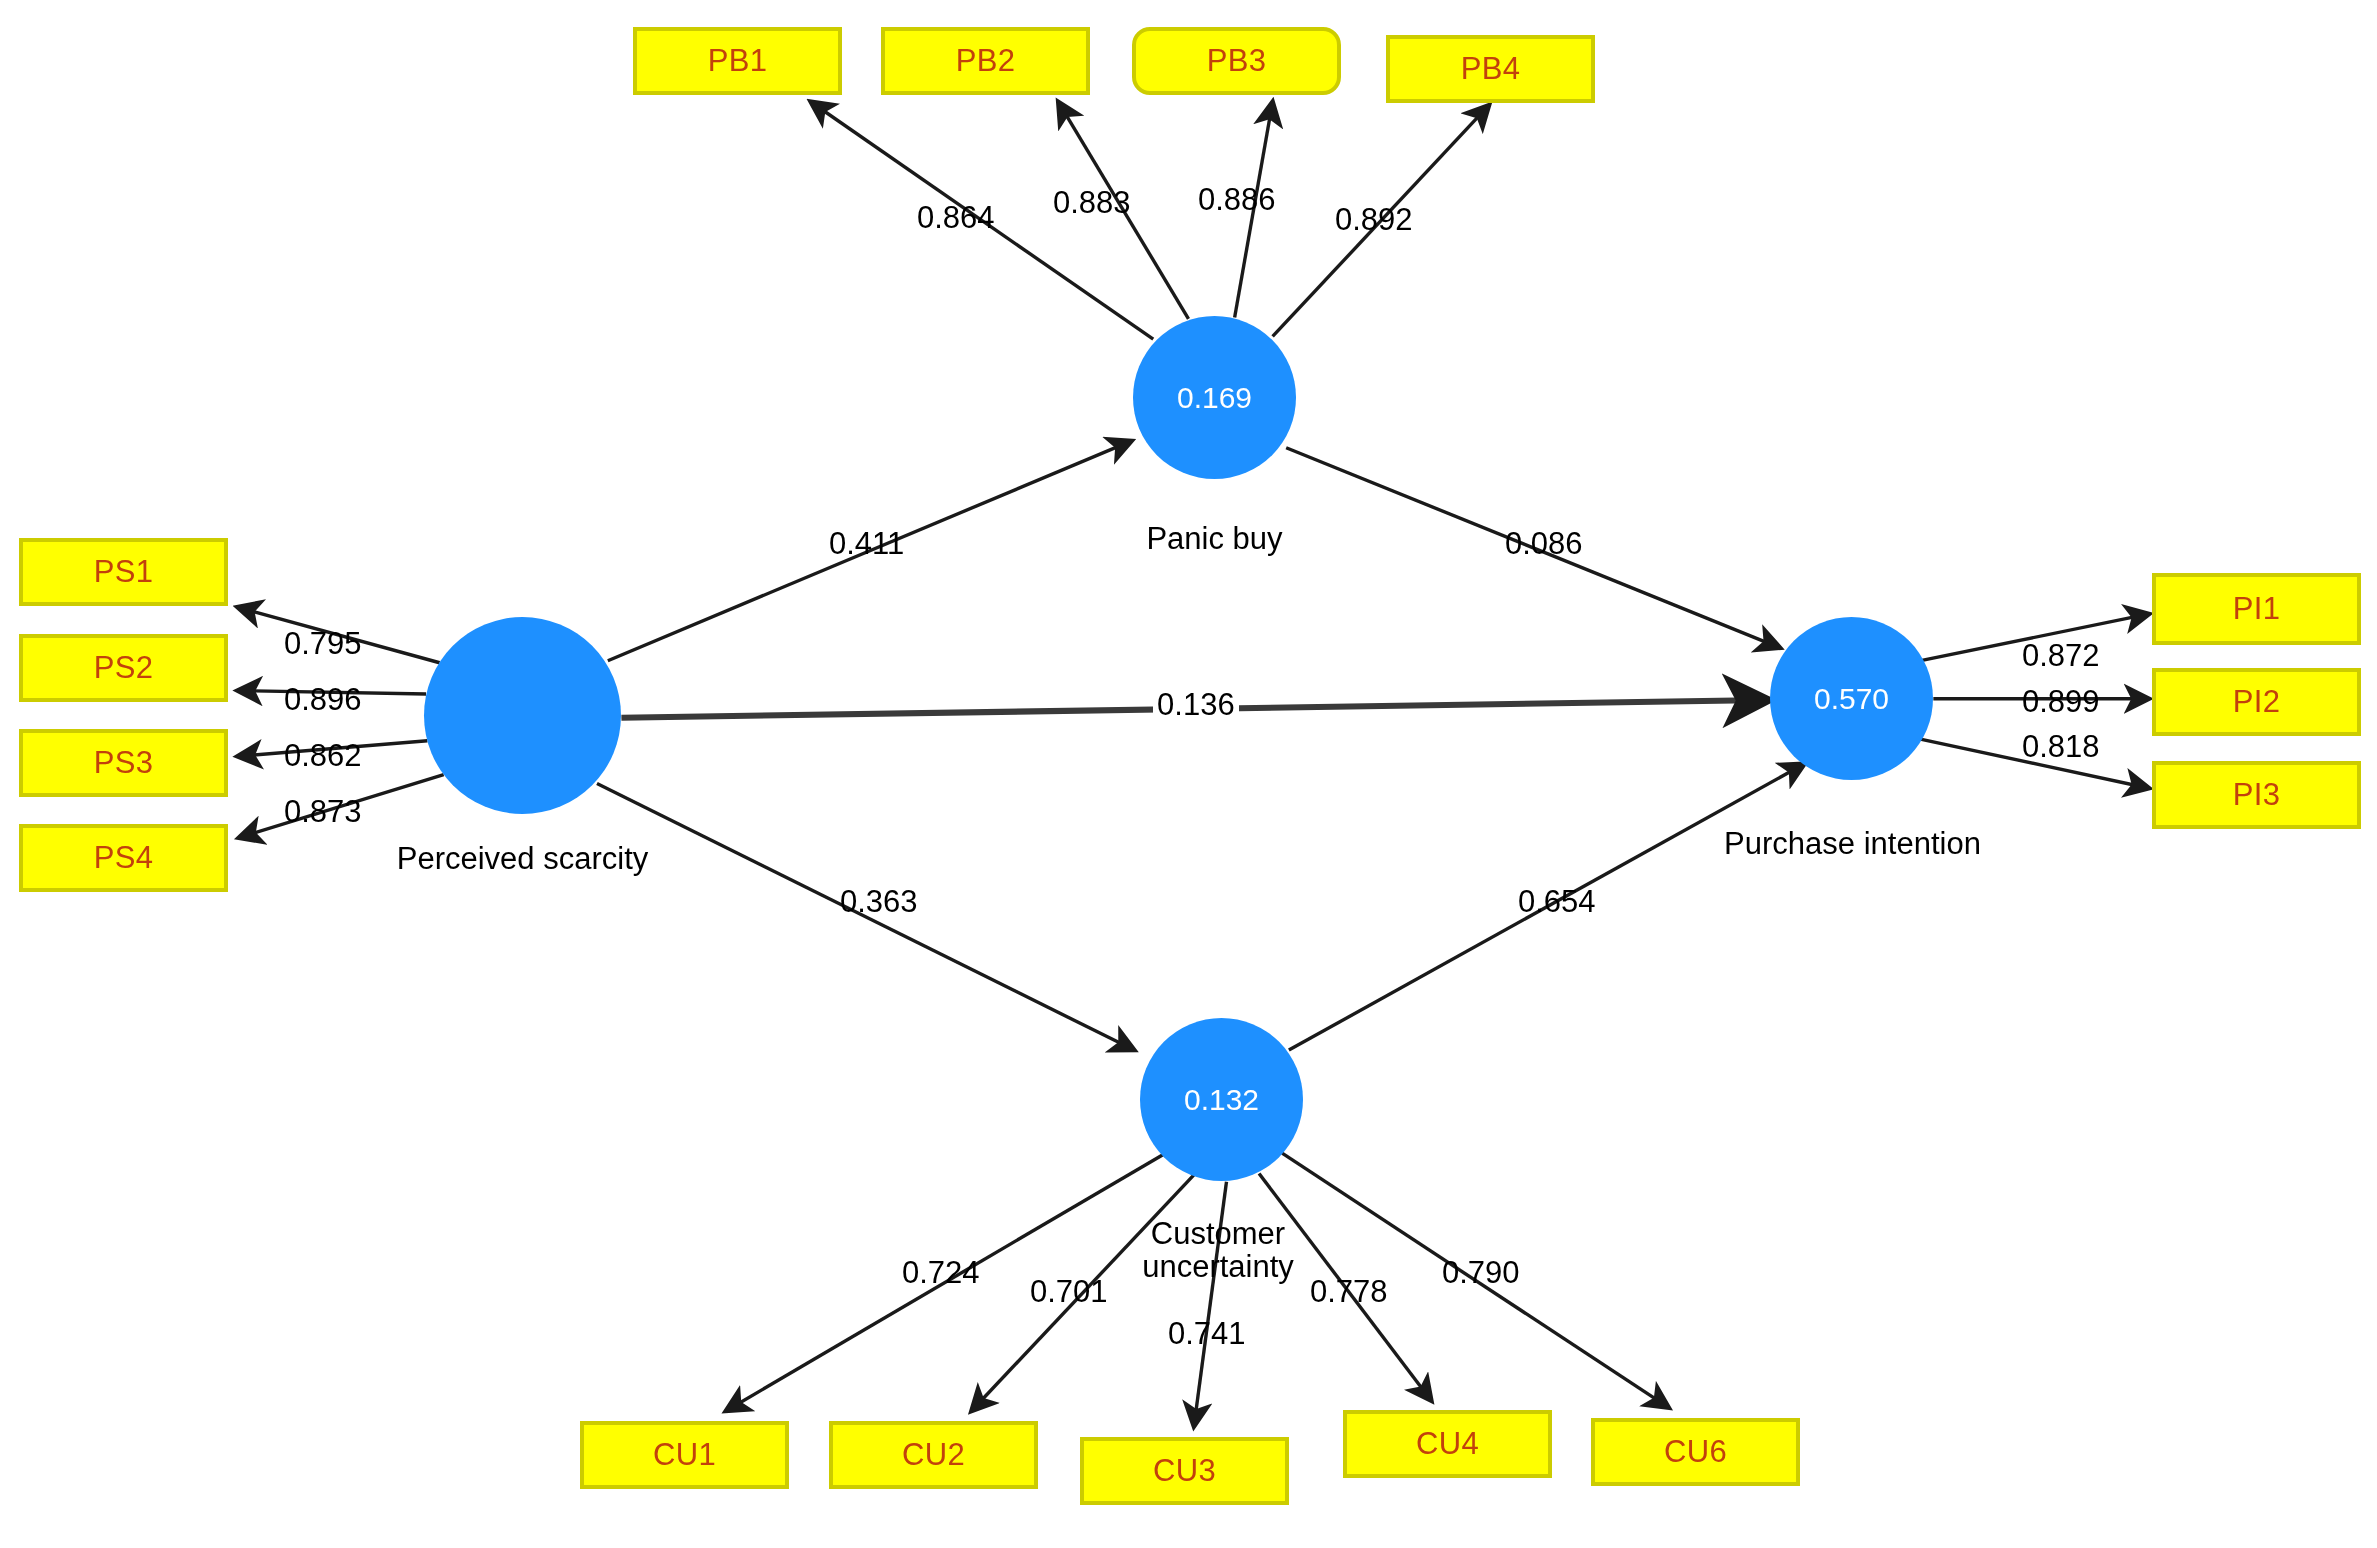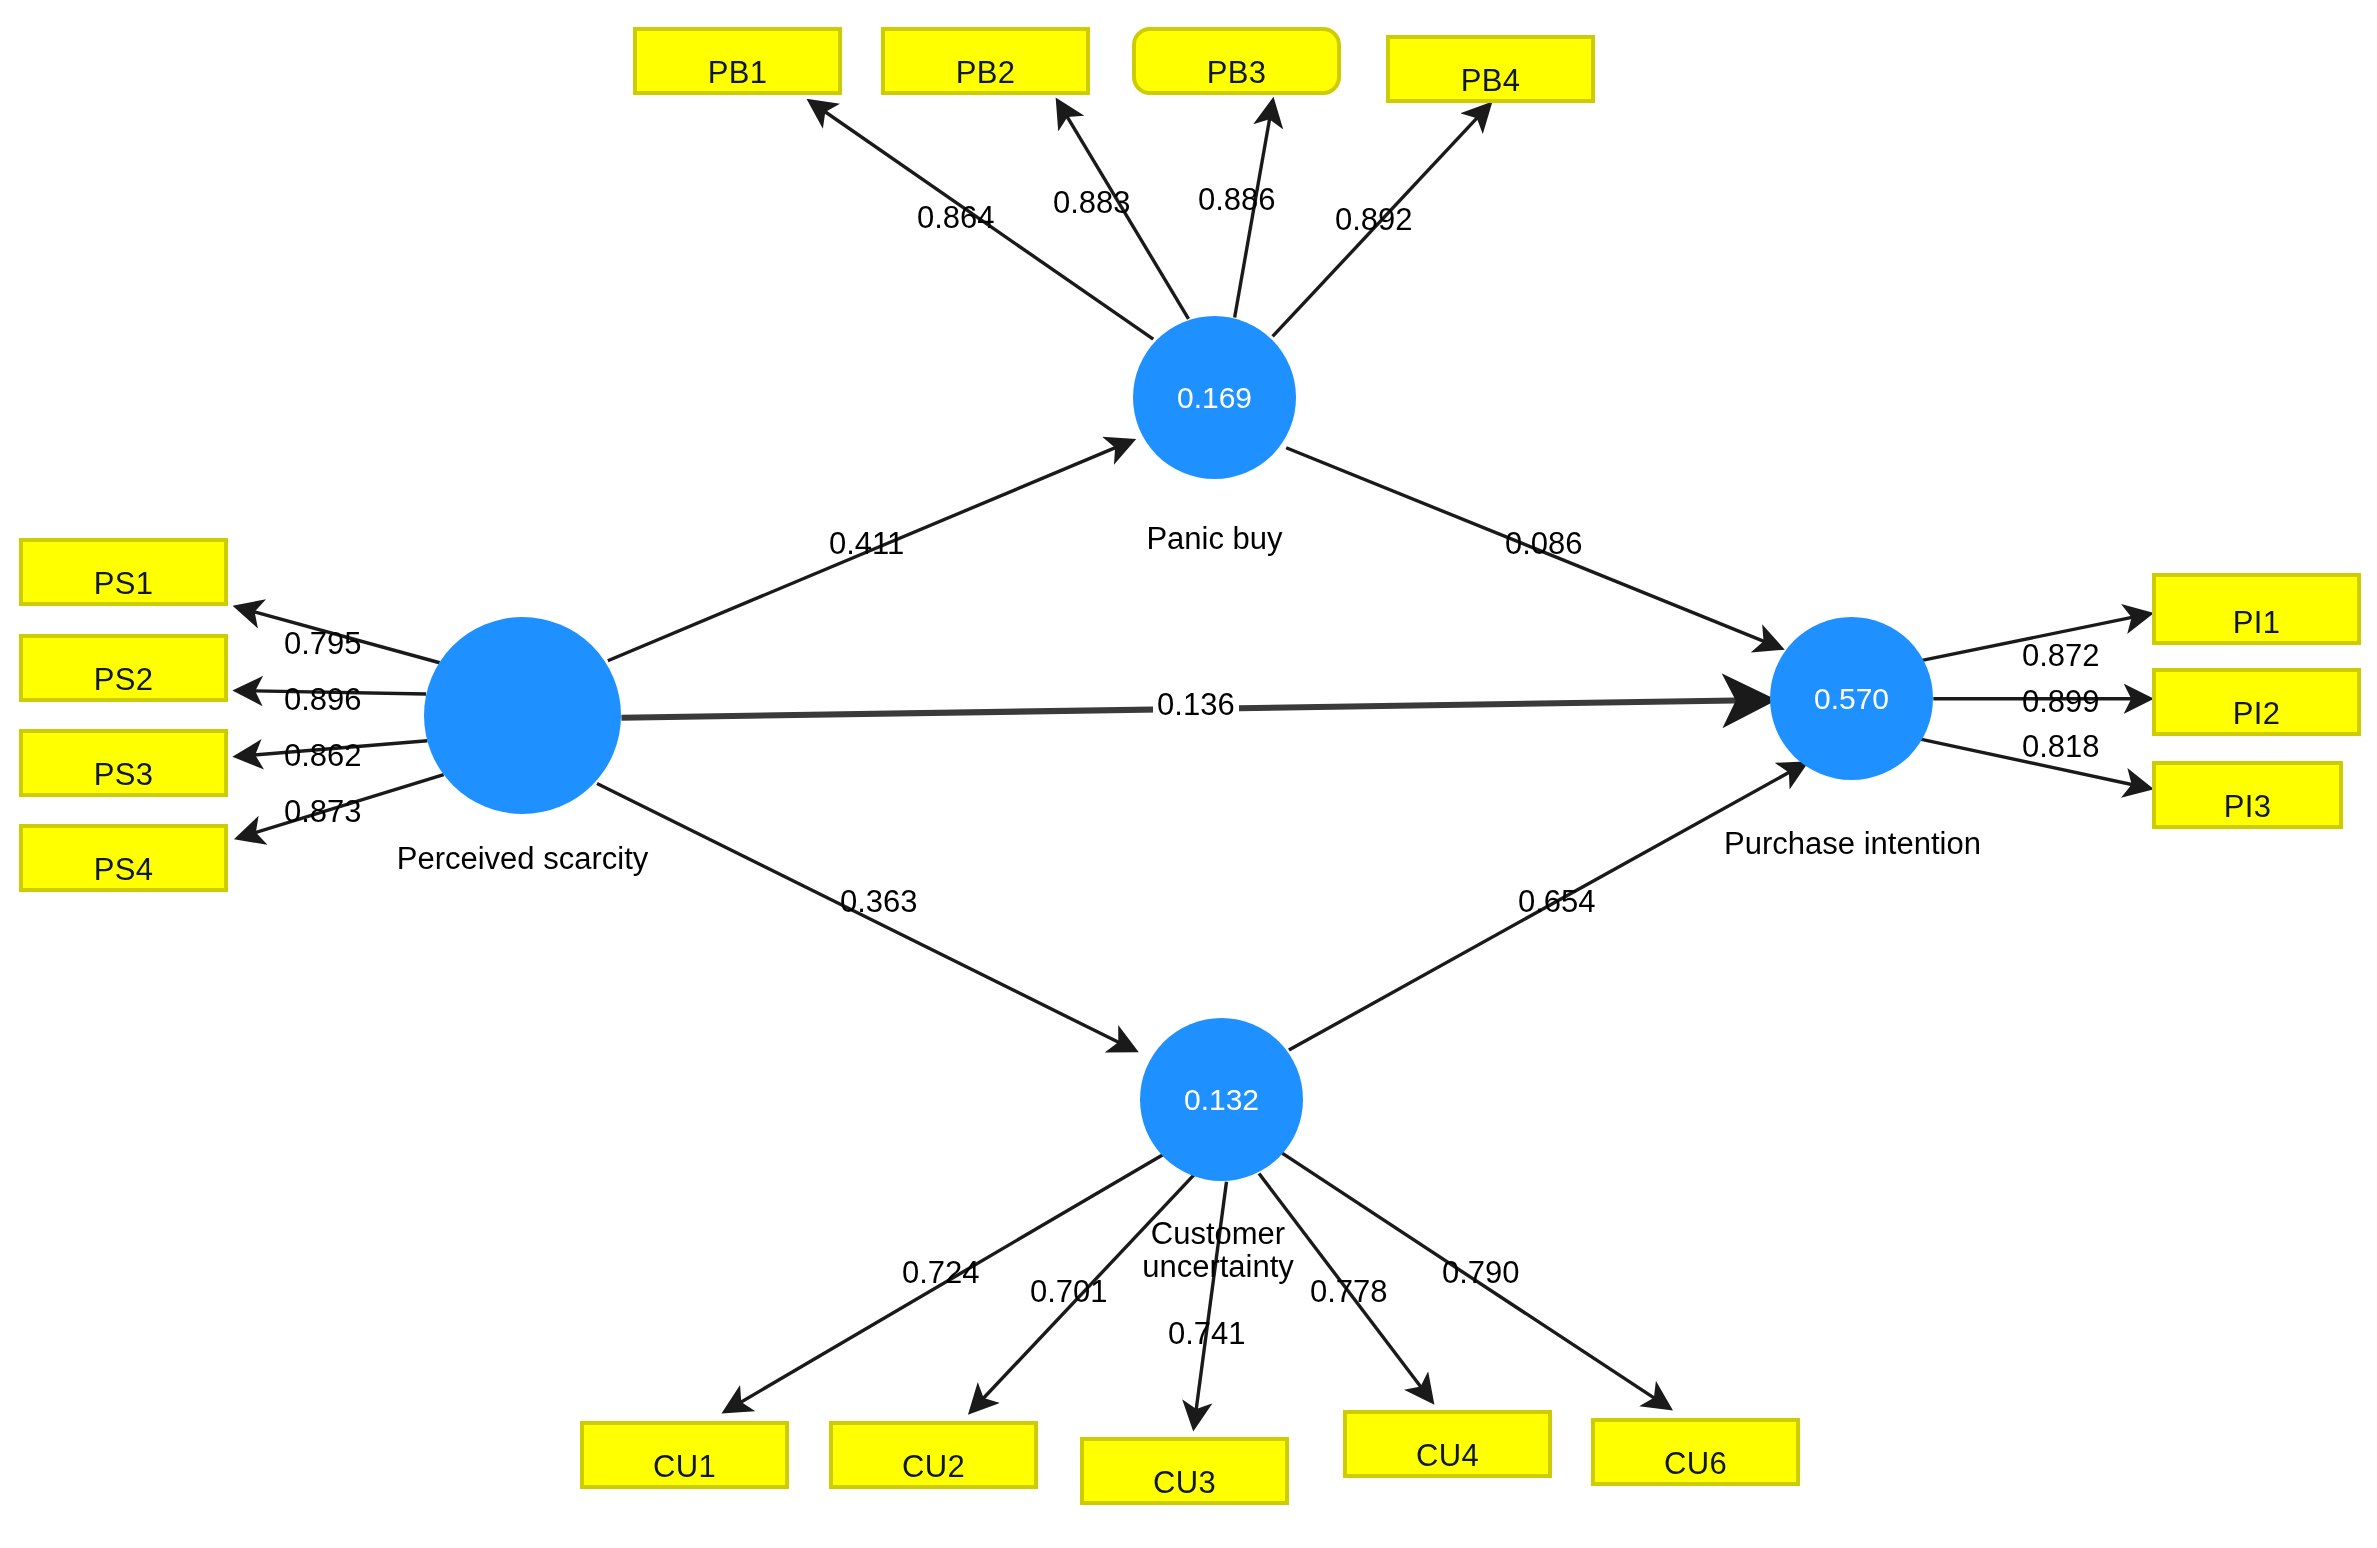--- a/index.html
+++ b/index.html
@@ -4,22 +4,22 @@
 <style>
   html,body{margin:0;padding:0;background:#ffffff;}
   body{font-family:"Liberation Sans", sans-serif;}
   #stage{position:relative;width:2377px;height:1548px;background:#ffffff;overflow:hidden;}
   svg#wires{position:absolute;left:0;top:0;width:2377px;height:1548px;}
   .ind-box{
     position:absolute;
     background:#FFFF00;
     border:4.1px solid #CCCC00;
     box-sizing:border-box;
-    display:flex;align-items:flex-end;justify-content:center;
-    color:#0f172a;
+    display:flex;align-items:center;justify-content:center;
+    color:#c2410c;
     font-size:31px;
     letter-spacing:0.3px;
   }
   .construct{
     position:absolute;
     background:#1E90FF;
     border-radius:50%;
     display:flex;align-items:center;justify-content:center;
     color:#ffffff;
     font-size:30px;
@@ -107,21 +107,21 @@
   <div class="ind-box" style="left:19px;top:824px;width:209px;height:68px;">
       <span>PS4</span>
     </div>
 
   <div class="ind-box" style="left:2152px;top:573px;width:209px;height:72px;">
       <span>PI1</span>
     </div>
   <div class="ind-box" style="left:2152px;top:668px;width:209px;height:68px;">
       <span>PI2</span>
     </div>
-  <div class="ind-box" style="left:2152px;top:761px;width:191px;height:68px;">
+  <div class="ind-box" style="left:2152px;top:761px;width:209px;height:68px;">
       <span>PI3</span>
     </div>
 
   <div class="ind-box" style="left:580px;top:1421px;width:209px;height:68px;">
       <span>CU1</span>
     </div>
   <div class="ind-box" style="left:829px;top:1421px;width:209px;height:68px;">
       <span>CU2</span>
     </div>
   <div class="ind-box" style="left:1080px;top:1437px;width:209px;height:68px;">

